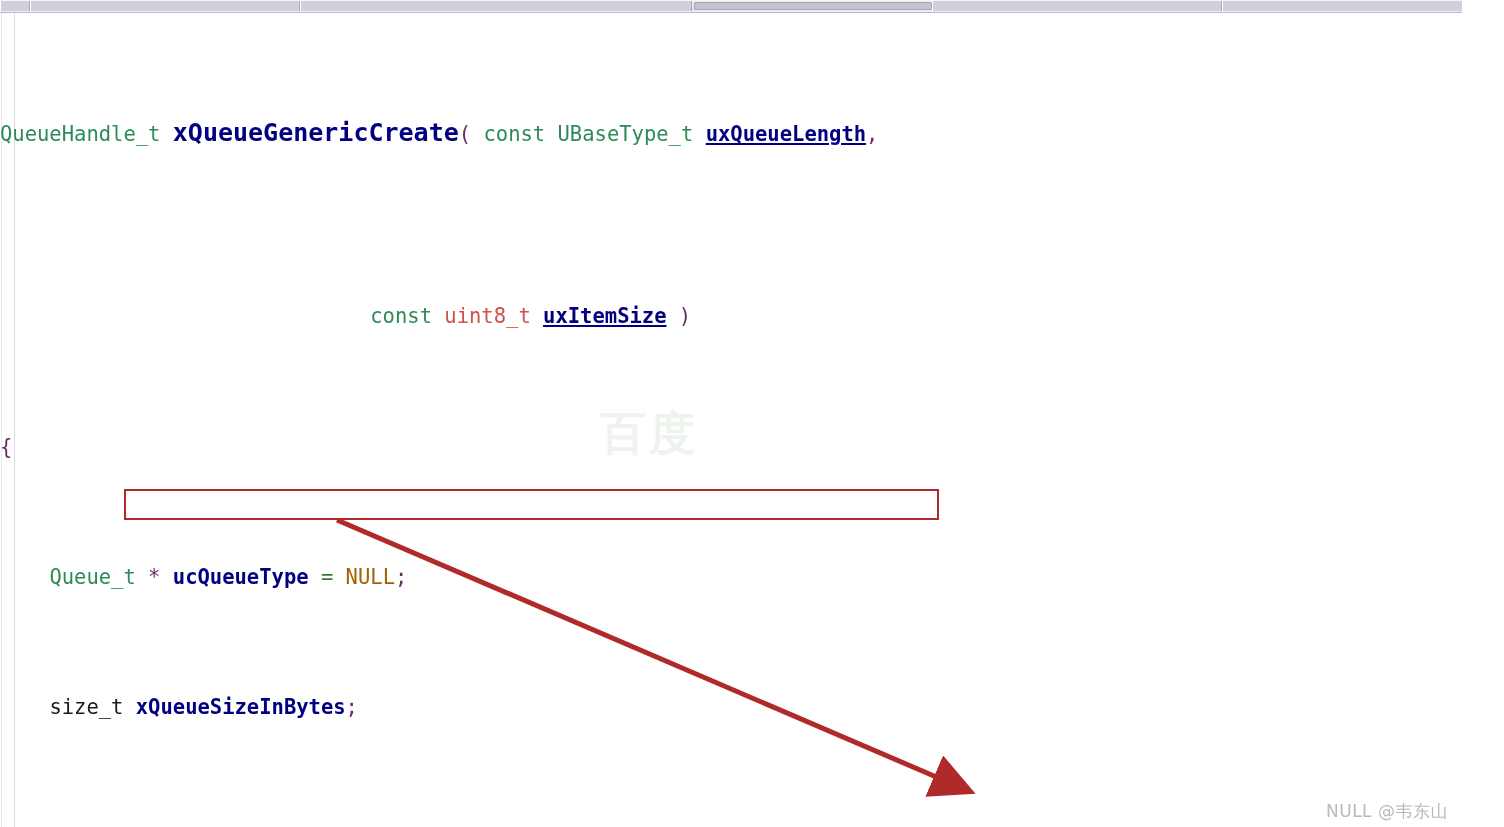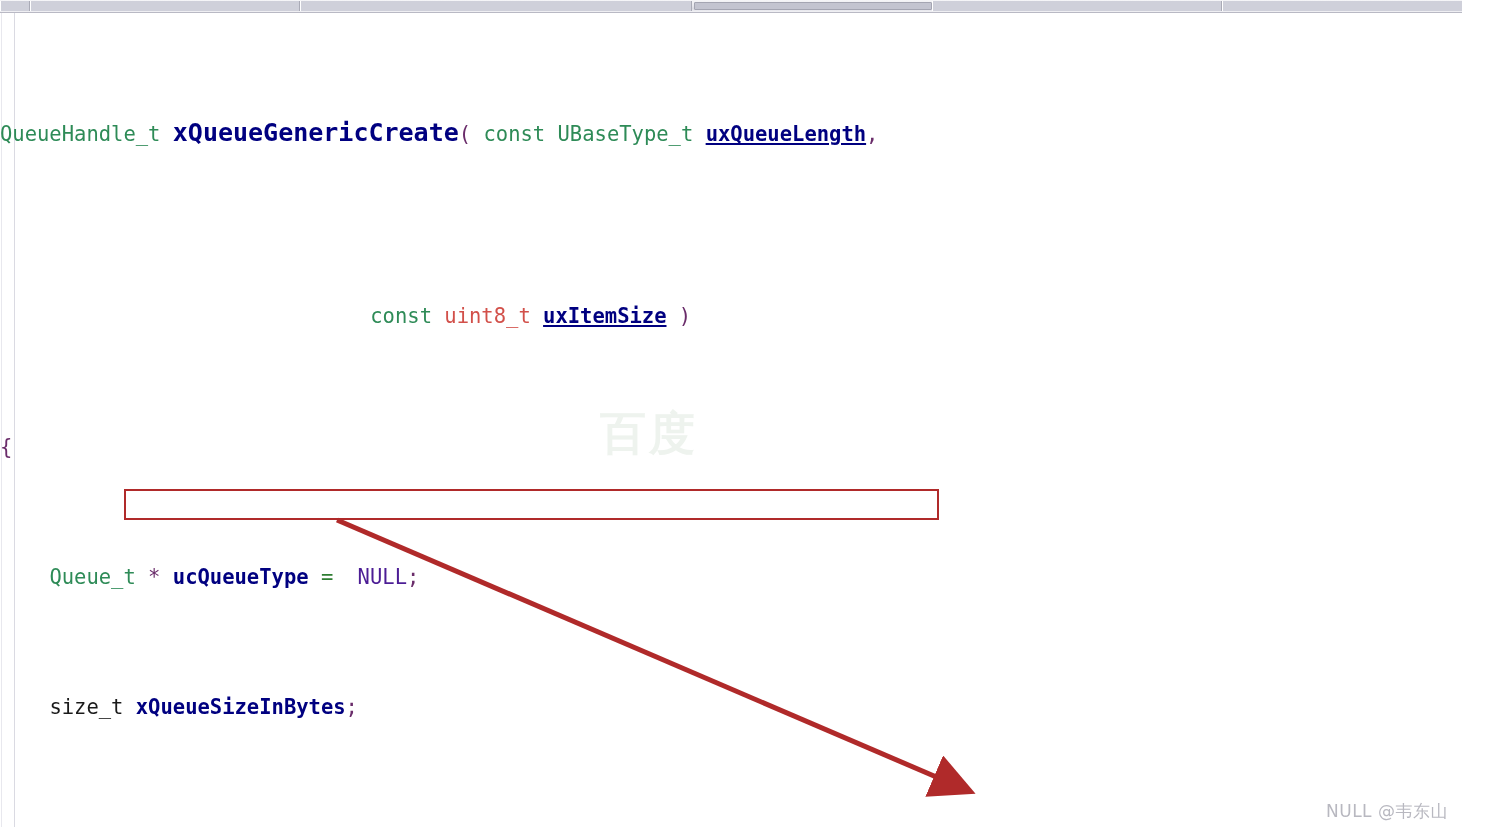--- a/index.html
+++ b/index.html
@@ -84,21 +84,21 @@
     white-space: pre;
     position: relative;
   }   
   .type-g    { color: #2e8b57; }                       
   .type-r    { color: #d2504a; }                       
   .type-k    { color: #1a1a1a; margin-top: 16px; }                       
   .ident     { color: #000080; font-weight: bold; }                       
   .fn        { color: #000080; font-weight: bold; }    
   .punc      { color: #6a2c6a; }                       
   .op        { color: #2e7d32; }                       
-  .null      { color: #4c1d95; margin-left: 12px; }                       
+  .null      { color: #a16207; }                       
   .ul        { text-decoration: underline; }
   .plain     { color: #1a1a1a; }
 
   
   .hl-box {
     position: absolute;
     left: 124px;
     top: 489px;
     width: 815px;
     height: 31px;

